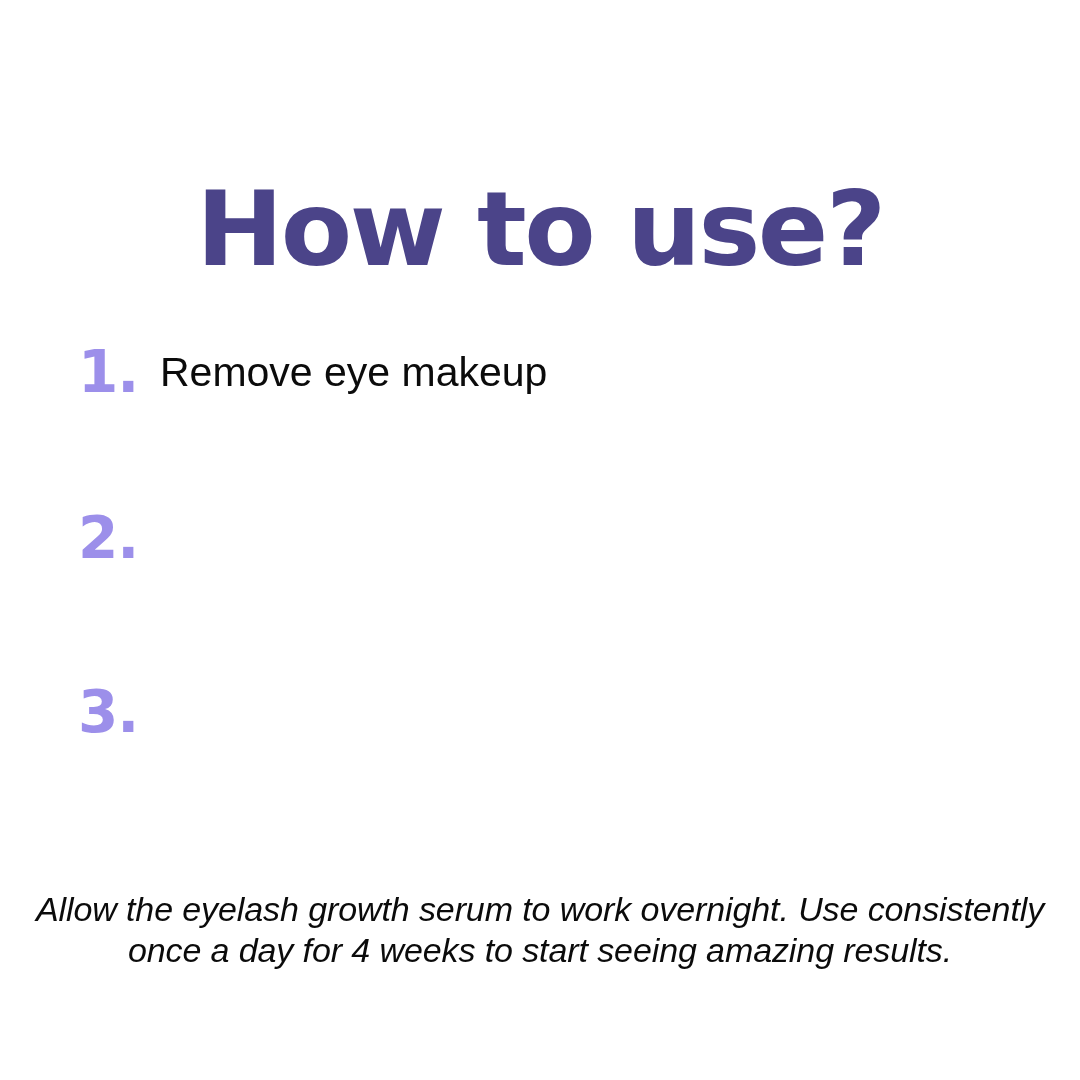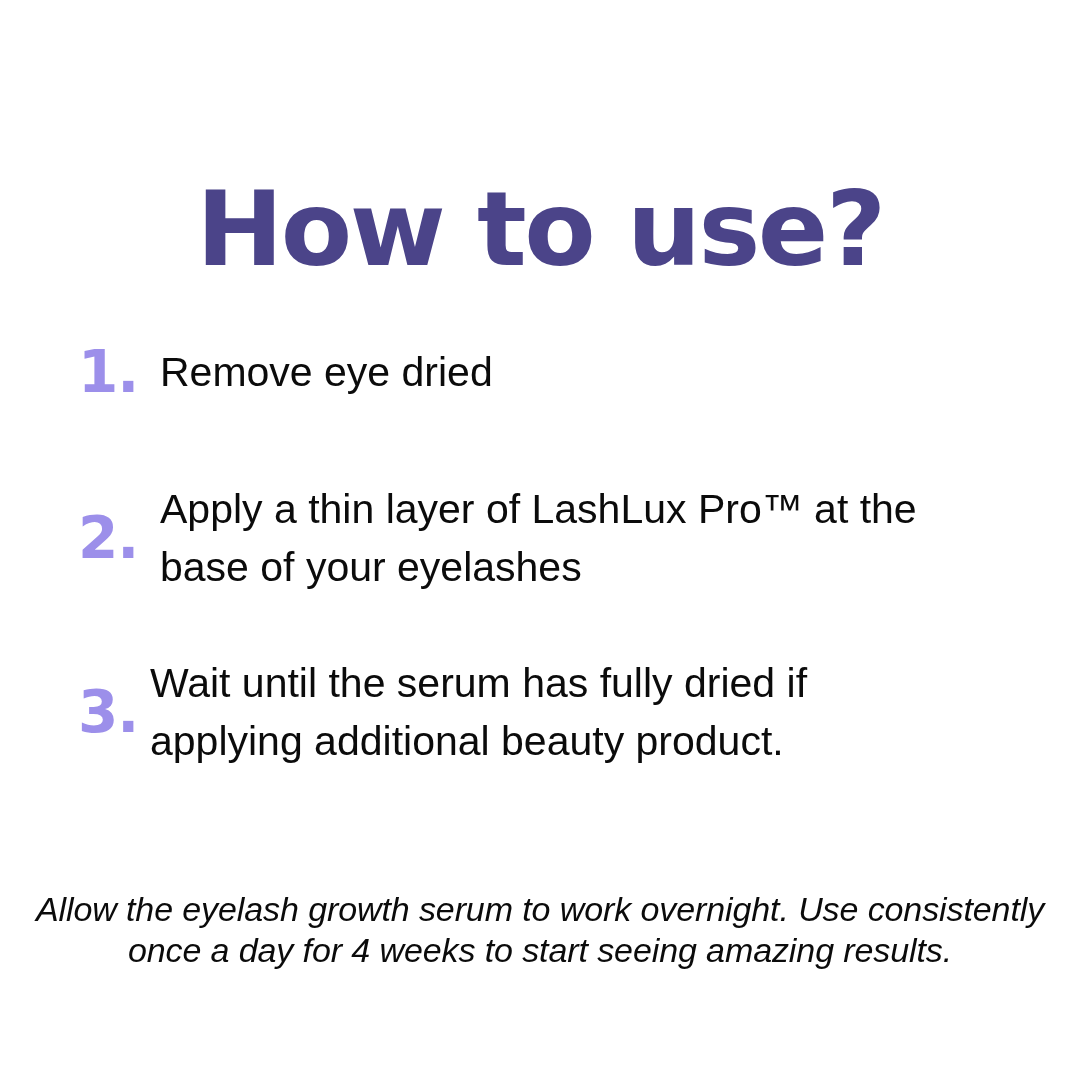--- a/index.html
+++ b/index.html
@@ -111,34 +111,32 @@
 <body>
 
 <div class="card">
 
   <h1 class="title">How to use?</h1>
 
   <div class="steps">
 
     <div class="step step-1">
       <span class="step-marker">1.</span>
-      <span class="step-text">Remove eye dried</span>
+      <span class="step-text">Remove eye makeup</span>
     </div>
 
     <div class="gap-a"></div>
 
     <div class="step step-2">
       <span class="step-marker">2.</span>
-      <span class="step-text">Apply a thin layer of LashLux Pro™ at the base of your eyelashes</span>
     </div>
 
     <div class="gap-b"></div>
 
     <div class="step step-3">
       <span class="step-marker">3.</span>
-      <span class="step-text">Wait until the serum has fully dried if applying additional beauty product.</span>
     </div>
 
   </div>
 
   <p class="note">Allow the eyelash growth serum to work overnight. Use consistently once a day for 4 weeks to start seeing amazing results.</p>
 
 </div>
 
 </body></html>

